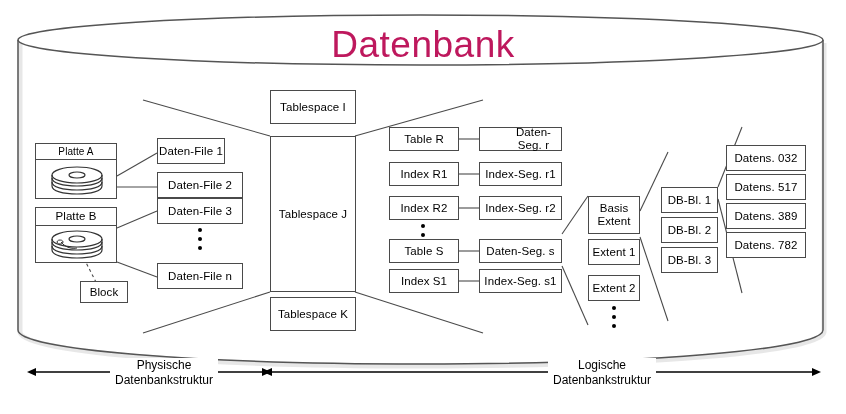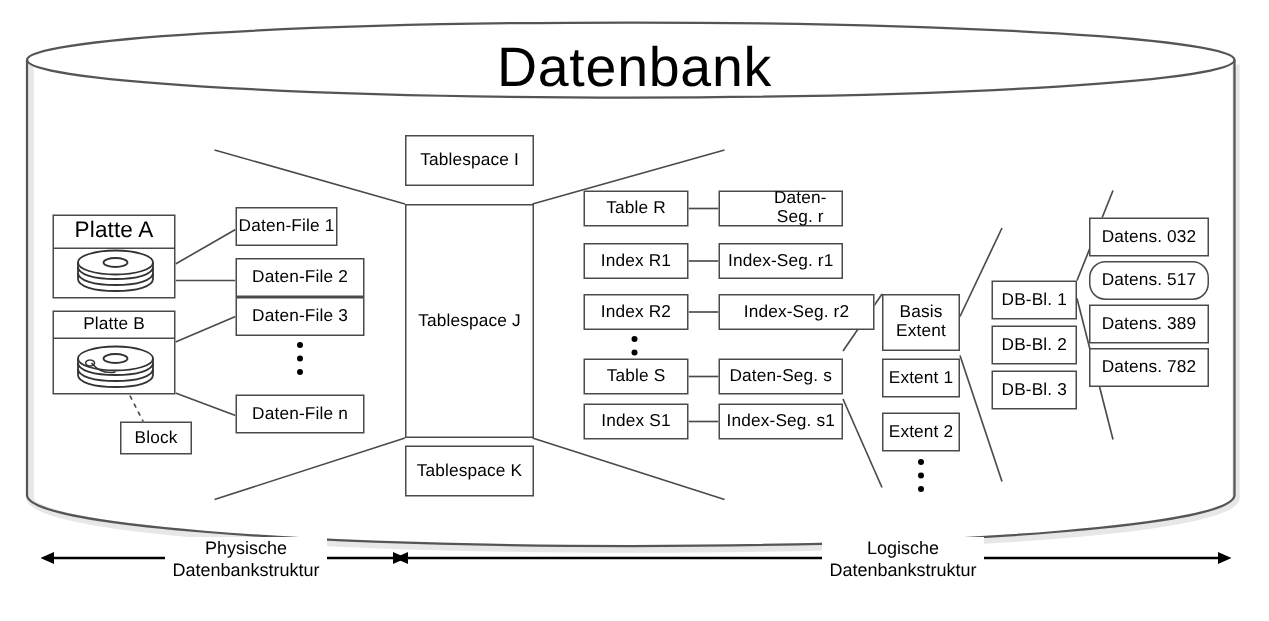--- a/index.html
+++ b/index.html
@@ -42,21 +42,21 @@
     white-space: pre-line;
     z-index: 5;
   }
   .title {
     position: absolute;
     z-index: 6;
     font-family: "Liberation Sans", sans-serif;
     font-size: 37px;
     font-weight: 400;
     letter-spacing: 0.5px;
-    color: #000000;
+    color: #be185d;
     text-align: center;
     width: 100%;
     left: 0;
     top: 24px;
   }
   .dots {
     position: absolute;
     z-index: 5;
     display: flex;
     flex-direction: column;
@@ -157,21 +157,21 @@
       <line x1="36" y1="372" x2="116" y2="372" marker-start="url(#arrL)"></line>
       <line x1="205" y1="372" x2="262" y2="372" marker-end="url(#arrR)"></line>
       <line x1="272" y1="372" x2="550" y2="372" marker-start="url(#arrL)"></line>
       <line x1="645" y1="372" x2="812" y2="372" marker-end="url(#arrR)"></line>
     </g>
   </svg>
 
   <div class="title">Datenbank</div>
 
   <div class="box" style="left:35px; top:143px; width:82px; height:56px; flex-direction:column; justify-content:flex-start; padding:0;">
-    <div style="width:100%; border-bottom:1.3px solid #4a4a4a; padding:2px 0 2px; font-size:15px;">Platte A</div>
+    <div style="width:100%; border-bottom:1.3px solid #4a4a4a; padding:2px 0 2px; font-size:10px;">Platte A</div>
     <svg class="disk" style="left:0;top:16px;width:82px;height:40px;" viewBox="0 0 82 40">
       <g fill="#fff" stroke="#333" stroke-width="1.2">
         <path d="M16,26 C16,31 27,34 41,34 C55,34 66,31 66,26"></path>
         <path d="M16,22 C16,27 27,30 41,30 C55,30 66,27 66,22"></path>
         <path d="M16,18 C16,23 27,26 41,26 C55,26 66,23 66,18"></path>
         <ellipse cx="41" cy="15" rx="25" ry="8"></ellipse>
         <ellipse cx="41" cy="15" rx="8" ry="3"></ellipse>
         <line x1="16" y1="15" x2="16" y2="26"></line>
         <line x1="66" y1="15" x2="66" y2="26"></line>
       </g>
@@ -217,40 +217,40 @@
   <div class="dots" style="left:421px; top:224px;">
     <i></i>
       <i></i>
       <i></i>
   </div>
   <div class="box" style="left:389px; top:239px; width:70px; height:24px;">Table S</div>
   <div class="box" style="left:389px; top:269px; width:70px; height:24px;">Index S1</div>
 
   <div class="box" style="left:479px; top:127px; width:83px; height:24px;padding-left:26px;">Daten-Seg. r</div>
   <div class="box" style="left:479px; top:162px; width:83px; height:24px;">Index-Seg. r1</div>
-  <div class="box" style="left:479px; top:196px; width:104px; height:24px;">Index-Seg. r2</div>
+  <div class="box" style="left:479px; top:196px; width:83px; height:24px;">Index-Seg. r2</div>
   <div class="box" style="left:479px; top:239px; width:83px; height:24px;">Daten-Seg. s</div>
   <div class="box" style="left:479px; top:269px; width:83px; height:24px;">Index-Seg. s1</div>
 
   <div class="box" style="left:588px; top:196px; width:52px; height:38px;">Basis
 Extent</div>
   <div class="box" style="left:588px; top:239px; width:52px; height:26px;">Extent 1</div>
   <div class="box" style="left:588px; top:275px; width:52px; height:26px;">Extent 2</div>
   <div class="dots" style="left:612px; top:306px;">
     <i></i>
       <i></i>
       <i></i>
   </div>
 
   <div class="box" style="left:661px; top:187px; width:57px; height:26px;">DB-Bl. 1</div>
   <div class="box" style="left:661px; top:217px; width:57px; height:26px;">DB-Bl. 2</div>
   <div class="box" style="left:661px; top:247px; width:57px; height:26px;">DB-Bl. 3</div>
 
   <div class="box" style="left:726px; top:145px; width:80px; height:26px;">Datens. 032</div>
-  <div class="box" style="left:726px; top:174px; width:80px; height:26px;border-radius:11px;">Datens. 517</div>
+  <div class="box" style="left:726px; top:174px; width:80px; height:26px;">Datens. 517</div>
   <div class="box" style="left:726px; top:203px; width:80px; height:26px;">Datens. 389</div>
   <div class="box" style="left:726px; top:232px; width:80px; height:26px;">Datens. 782</div>
 
   <div class="axis-label" style="left:110px; top:358px; width:100px;">Physische
 Datenbankstruktur</div>
   <div class="axis-label" style="left:548px; top:358px; width:100px;">Logische
 Datenbankstruktur</div>
 
 </div>
 

